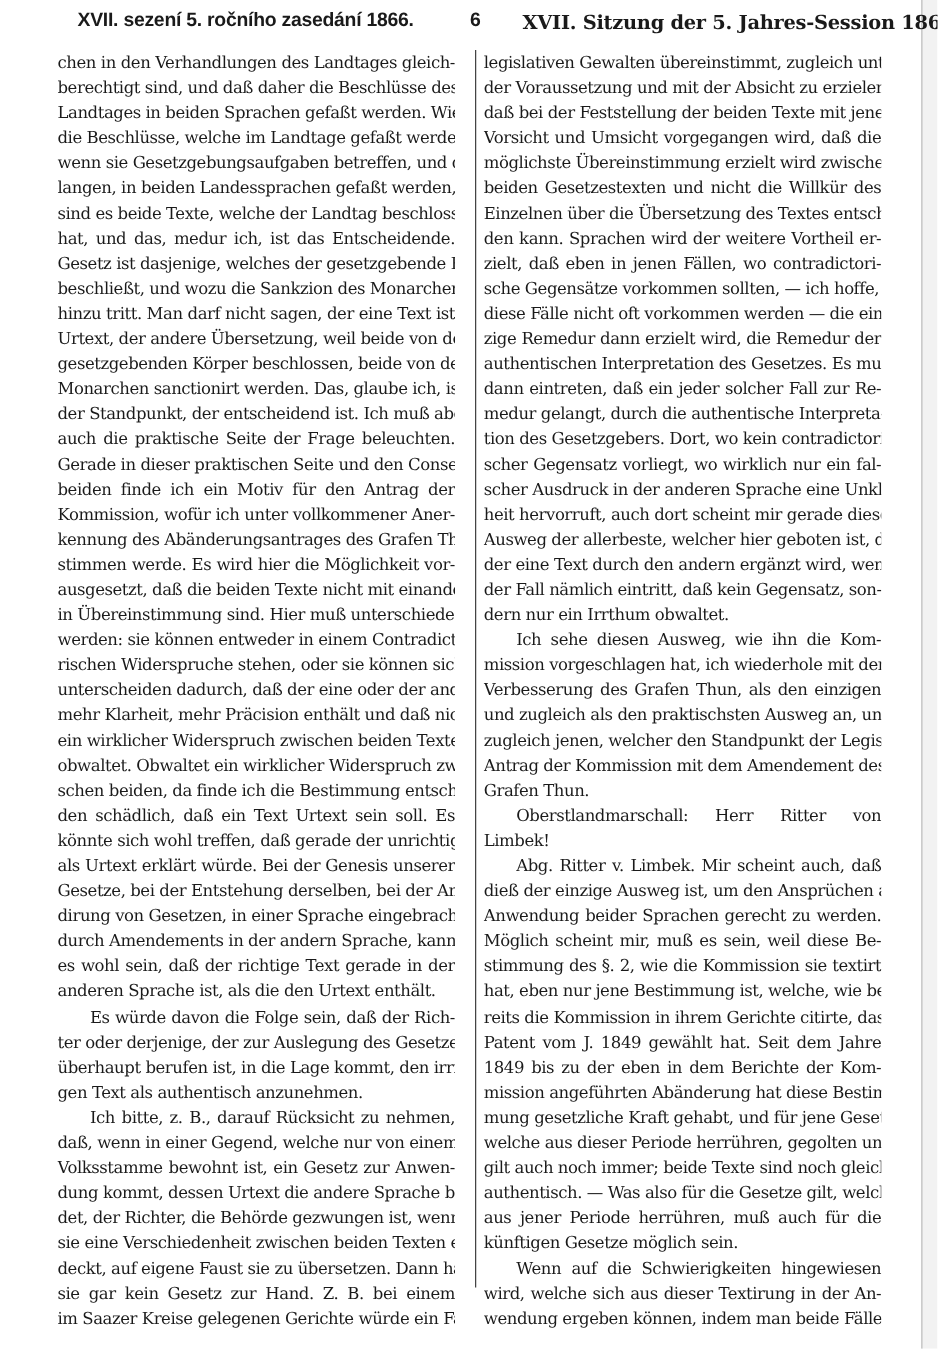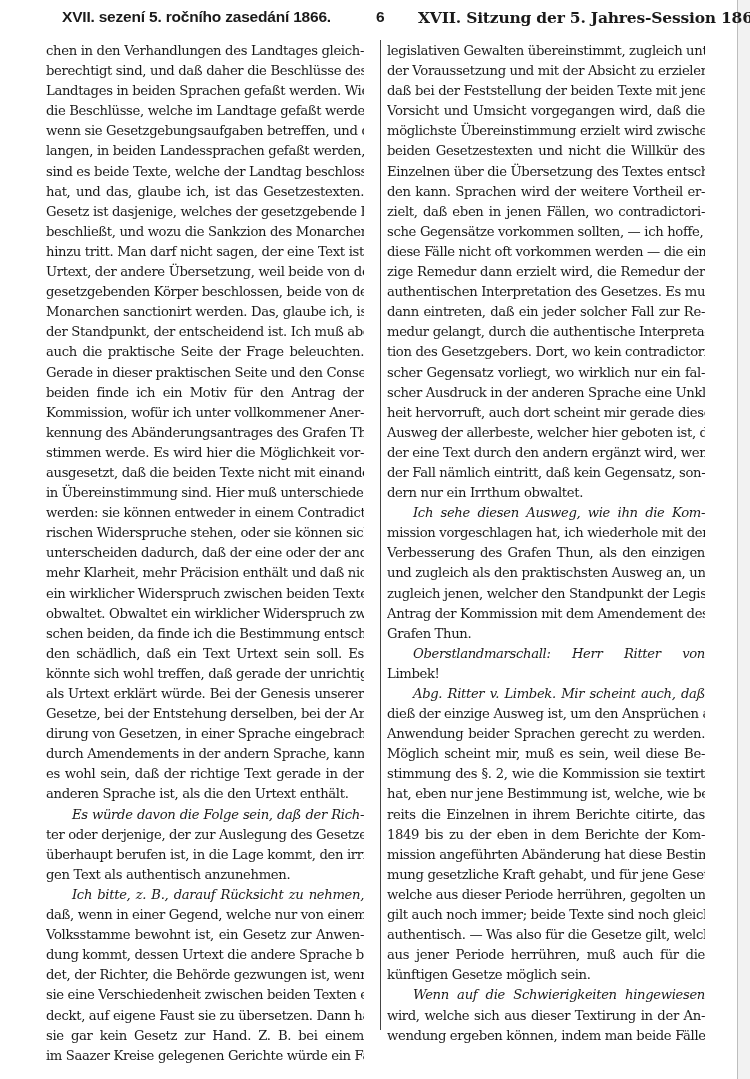--- a/index.html
+++ b/index.html
@@ -15,21 +15,21 @@
     .hdr-right { left: 418px; font-family: "DejaVu Serif", serif; }
     .col { position: absolute; top: 41px; width: 318px; }
     .col-left { left: 46px; }
     .col-right { left: 387px; }
     .divider { position: absolute; left: 380px; top: 40px; width: 1px; height: 990px; background: #444; }
     .line {
       font-size: 13.2px; line-height: 20.1px; height: 20.1px; white-space: nowrap;
       text-align: justify; text-align-last: justify; overflow: hidden; letter-spacing: -0.35px;
     }
     .line.last { text-align-last: left; }
-    .line.indent { padding-left: 26px; font-style: italic; }
+    .line.indent { padding-left: 26px; }
   </style>
 </head>
 <body>
 
 <div class="page-edge"></div>
 
 <div class="header">
   <span class="hdr hdr-left">XVII. sezení 5. ročního zasedání 1866.</span>
   <span class="hdr hdr-num">6</span>
   <span class="hdr hdr-right">XVII. Sitzung der 5. Jahres-Session 1866.</span>
@@ -38,21 +38,21 @@
 <div class="divider"></div>
 
 <div class="col col-left" id="left-col">
     <div class="line">chen in den Verhandlungen des Landtages gleich-</div>
     <div class="line">berechtigt sind, und daß daher die Beschlüsse des</div>
     <div class="line">Landtages in beiden Sprachen gefaßt werden. Wie</div>
     <div class="line">die Beschlüsse, welche im Landtage gefaßt werden,</div>
     <div class="line">wenn sie Gesetzgebungsaufgaben betreffen, und dann</div>
     <div class="line">langen, in beiden Landessprachen gefaßt werden, so</div>
     <div class="line">sind es beide Texte, welche der Landtag beschlossen</div>
-    <div class="line">hat, und das, glaube ich, ist das Gesetzestexten.</div>
+    <div class="line">hat, und das, medur ich, ist das Entscheidende.</div>
     <div class="line">Gesetz ist dasjenige, welches der gesetzgebende Körper</div>
     <div class="line">beschließt, und wozu die Sankzion des Monarchen</div>
     <div class="line">hinzu tritt. Man darf nicht sagen, der eine Text ist</div>
     <div class="line">Urtext, der andere Übersetzung, weil beide von dem</div>
     <div class="line">gesetzgebenden Körper beschlossen, beide von dem</div>
     <div class="line">Monarchen sanctionirt werden. Das, glaube ich, ist</div>
     <div class="line">der Standpunkt, der entscheidend ist. Ich muß aber</div>
     <div class="line">auch die praktische Seite der Frage beleuchten.</div>
     <div class="line">Gerade in dieser praktischen Seite und den Conse-</div>
     <div class="line">beiden finde ich ein Motiv für den Antrag der</div>
@@ -122,21 +122,22 @@
     <div class="line">Antrag der Kommission mit dem Amendement des</div>
     <div class="line last">Grafen Thun.</div>
     <div class="line indent">Oberstlandmarschall: Herr Ritter von</div>
     <div class="line last">Limbek!</div>
     <div class="line indent">Abg. Ritter v. Limbek. Mir scheint auch, daß</div>
     <div class="line">dieß der einzige Ausweg ist, um den Ansprüchen auf</div>
     <div class="line">Anwendung beider Sprachen gerecht zu werden.</div>
     <div class="line">Möglich scheint mir, muß es sein, weil diese Be-</div>
     <div class="line">stimmung des §. 2, wie die Kommission sie textirt</div>
     <div class="line">hat, eben nur jene Bestimmung ist, welche, wie be-</div>
-    <div class="line">reits die Einzelnen in ihrem Berichte citirte, das</div>
+    <div class="line">reits die Kommission in ihrem Gerichte citirte, das</div>
+    <div class="line">Patent vom J. 1849 gewählt hat. Seit dem Jahre</div>
     <div class="line">1849 bis zu der eben in dem Berichte der Kom-</div>
     <div class="line">mission angeführten Abänderung hat diese Bestim-</div>
     <div class="line">mung gesetzliche Kraft gehabt, und für jene Gesetze,</div>
     <div class="line">welche aus dieser Periode herrühren, gegolten und</div>
     <div class="line">gilt auch noch immer; beide Texte sind noch gleich</div>
     <div class="line">authentisch. — Was also für die Gesetze gilt, welche</div>
     <div class="line">aus jener Periode herrühren, muß auch für die</div>
     <div class="line last">künftigen Gesetze möglich sein.</div>
     <div class="line indent">Wenn auf die Schwierigkeiten hingewiesen</div>
     <div class="line">wird, welche sich aus dieser Textirung in der An-</div>

